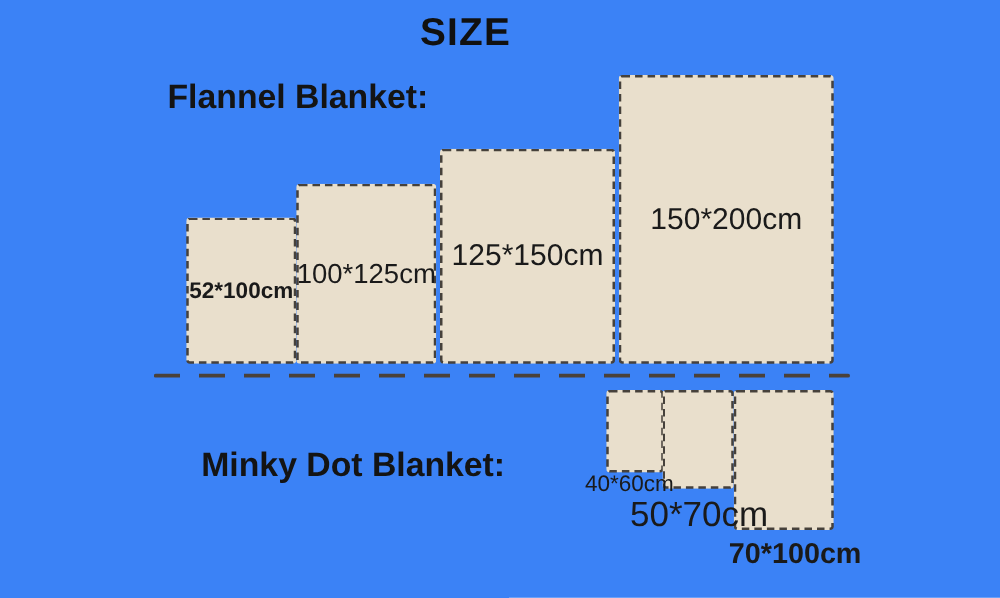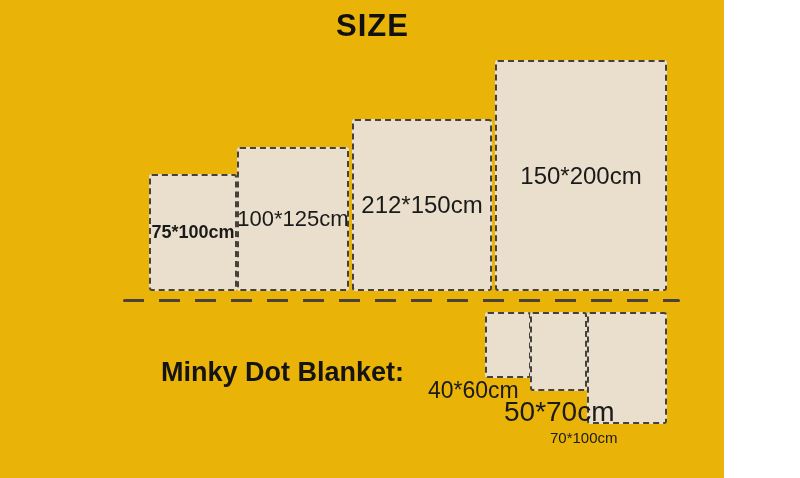--- a/index.html
+++ b/index.html
@@ -1,22 +1,22 @@
 <!DOCTYPE html>
 <html><head>
 <meta charset="utf-8">
 <style>
   html, body { margin: 0; padding: 0; }
   body { font-family: "Liberation Sans", sans-serif; }
 
   .canvas {
     position: relative;
-    width: 724px;
+    width: 800px;
     height: 478px;
-    background: #eab308;
+    background: #3b82f6;
     overflow: hidden;
     color: #191919;
   }
 
   .page-title {
     position: absolute;
     left: 336px;
     top: 8px;
     font-size: 31px;
     font-weight: 700;
@@ -76,42 +76,43 @@
   
   .m1 { left: 485px; top: 312px; width: 46px; height: 66px; }
   .m2 { left: 530px; top: 312px; width: 57px; height: 79px; }
   .m3 { left: 587px; top: 312px; width: 80px; height: 112px; }
 
   .minky-size-label {
     position: absolute;
     white-space: nowrap;
     color: #1a1a1a;
   }
-  .lbl-40 { left: 428px; top: 377px; font-size: 23px; text-align: center; }
+  .lbl-40 { left: 468px; top: 377px; font-size: 18px; text-align: center; }
   .lbl-50 { left: 504px; top: 396px; font-size: 28px; }
-  .lbl-70 { left: 550px; top: 429px; font-size: 15px; }
+  .lbl-70 { left: 583px; top: 429px; font-size: 23px; font-weight: bold; }
 </style>
 </head>
 <body>
 
 <div class="canvas">
 
   <div class="page-title">SIZE</div>
 
+  <div class="section-label flannel-label">Flannel Blanket:</div>
 
   <div class="blanket-rect r1">
-    <span class="size-text">75*100cm</span>
+    <span class="size-text">52*100cm</span>
   </div>
 
   <div class="blanket-rect r2">
     <span class="size-text">100*125cm</span>
   </div>
 
   <div class="blanket-rect r3">
-    <span class="size-text">212*150cm</span>
+    <span class="size-text">125*150cm</span>
   </div>
 
   <div class="blanket-rect r4">
     <span class="size-text">150*200cm</span>
   </div>
 
   <div class="divider"></div>
 
   <div class="section-label minky-label">Minky Dot Blanket:</div>
 

